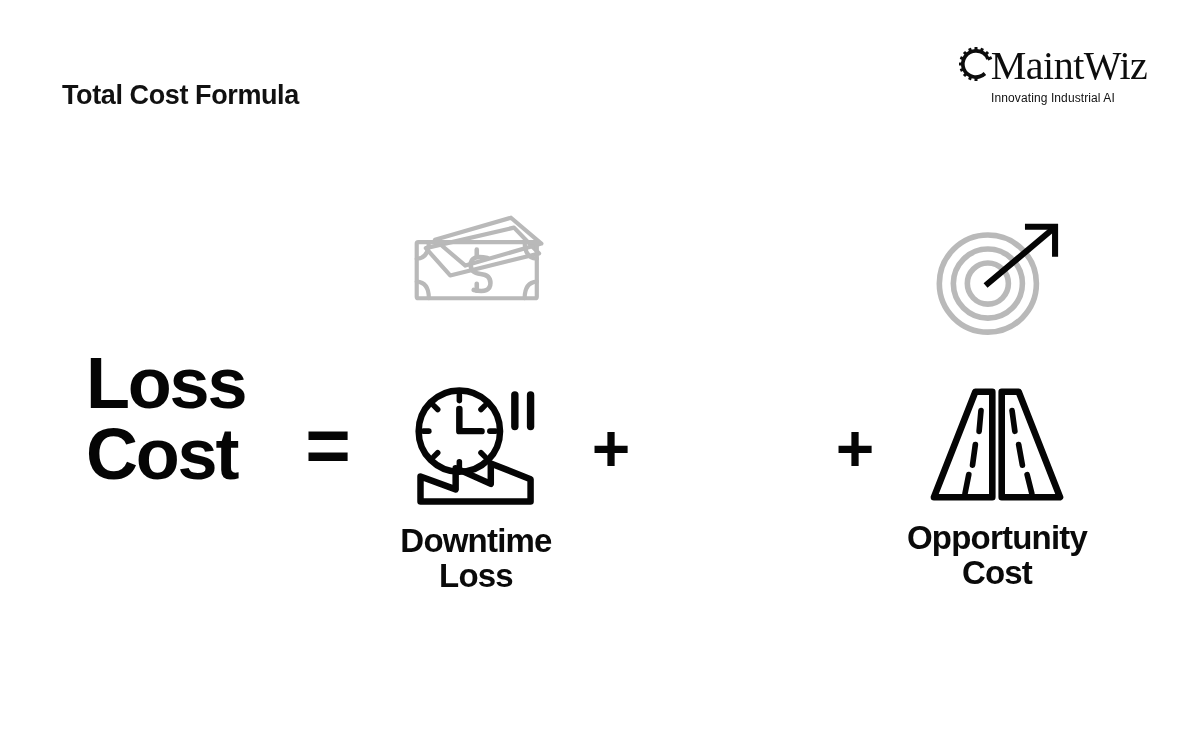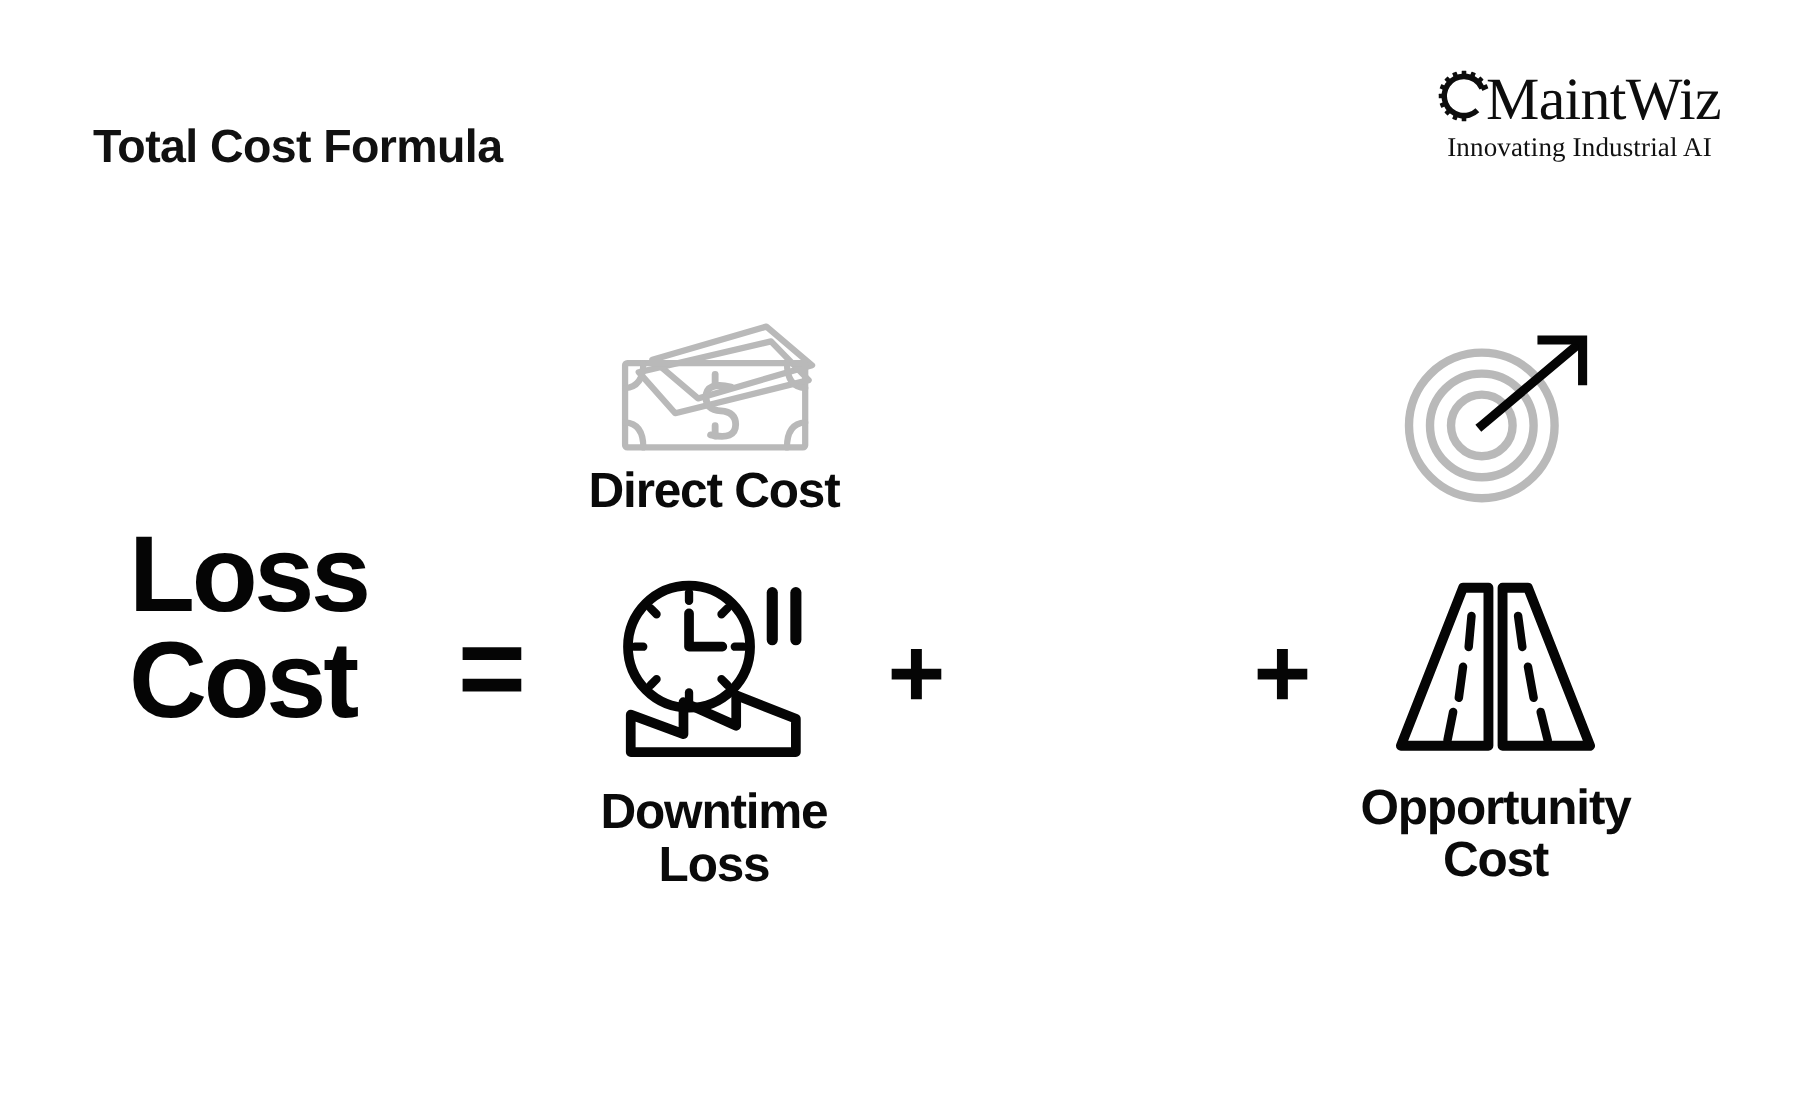--- a/index.html
+++ b/index.html
@@ -18,21 +18,21 @@
     height: 730px;
     background: #ffffff;
     overflow: hidden;
   }
 
   
   #page-title {
     position: absolute;
     left: 62px;
     top: 80px;
-    font-size: 31px;
+    font-size: 27px;
     font-weight: 700;
     letter-spacing: -0.4px;
     color: #111111;
     white-space: nowrap;
   }
 
   
   #brand {
     position: absolute;
     right: 52px;
@@ -55,22 +55,22 @@
   }
   #brand-name {
     font-family: Liberation Serif, serif;
     font-size: 40px;
     line-height: 40px;
     color: #0d0d0d;
     letter-spacing: -0.5px;
     white-space: nowrap;
   }
   #brand-tagline {
-    font-family: Liberation Serif, serif;
-    font-size: 18px;
+    font-family: Liberation Sans, sans-serif;
+    font-size: 12px;
     line-height: 16px;
     color: #111111;
     margin-top: 2px;
     white-space: nowrap;
     letter-spacing: 0.1px;
   }
 
   
   #formula {
     position: absolute;
@@ -257,21 +257,20 @@
           <path d="M22 94 q16 1 16 22"></path>
           <path d="M180 94 q-16 1 -16 22"></path>
         </g>
 
         <g fill="none" stroke="#b9b9b9" stroke-width="6" stroke-linecap="round">
           <path d="M115 63 q-22 -5 -22 9 q0 11 13 12 q13 1 13 12 q0 14 -22 9"></path>
           <line x1="101" y1="52" x2="101" y2="61"></line>
           <line x1="101" y1="97" x2="101" y2="106"></line>
         </g>
       </svg>
-      <div class="term-label">Direct Cost</div>
     </div>
 
     <div class="term" id="term-downtime">
       <svg class="term-icon" viewBox="0 0 160 140">
         <g fill="none" stroke="#050505" stroke-width="7" stroke-linecap="round" stroke-linejoin="round">
 
           <circle cx="62" cy="55" r="44"></circle>
 
           <path d="M62 55 L62 31 M62 55 L86 55"></path>
 

